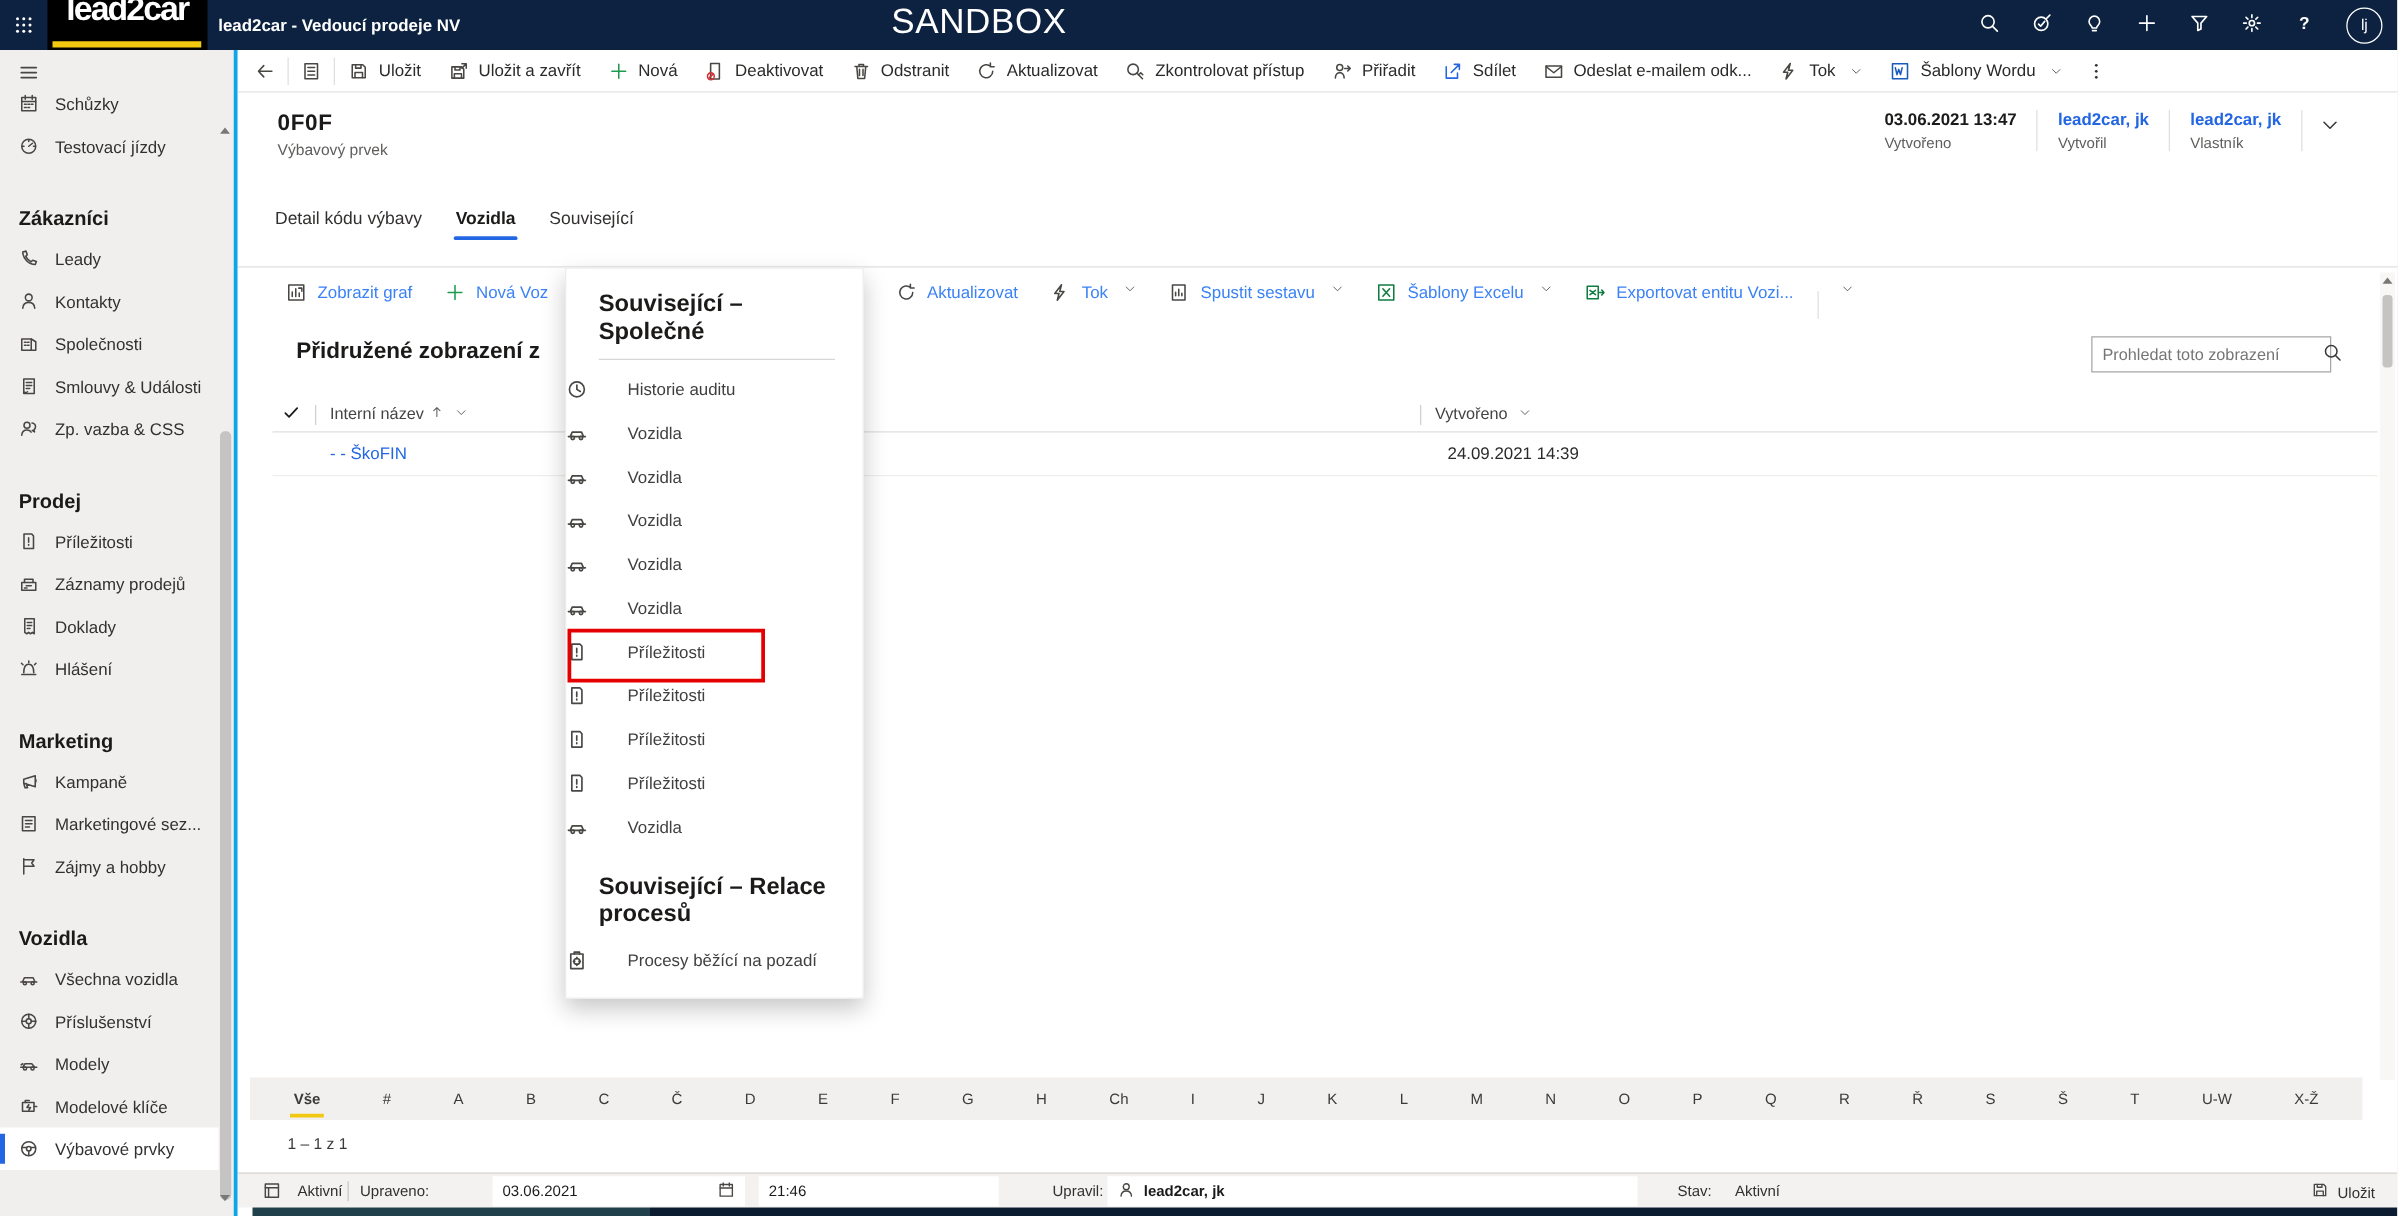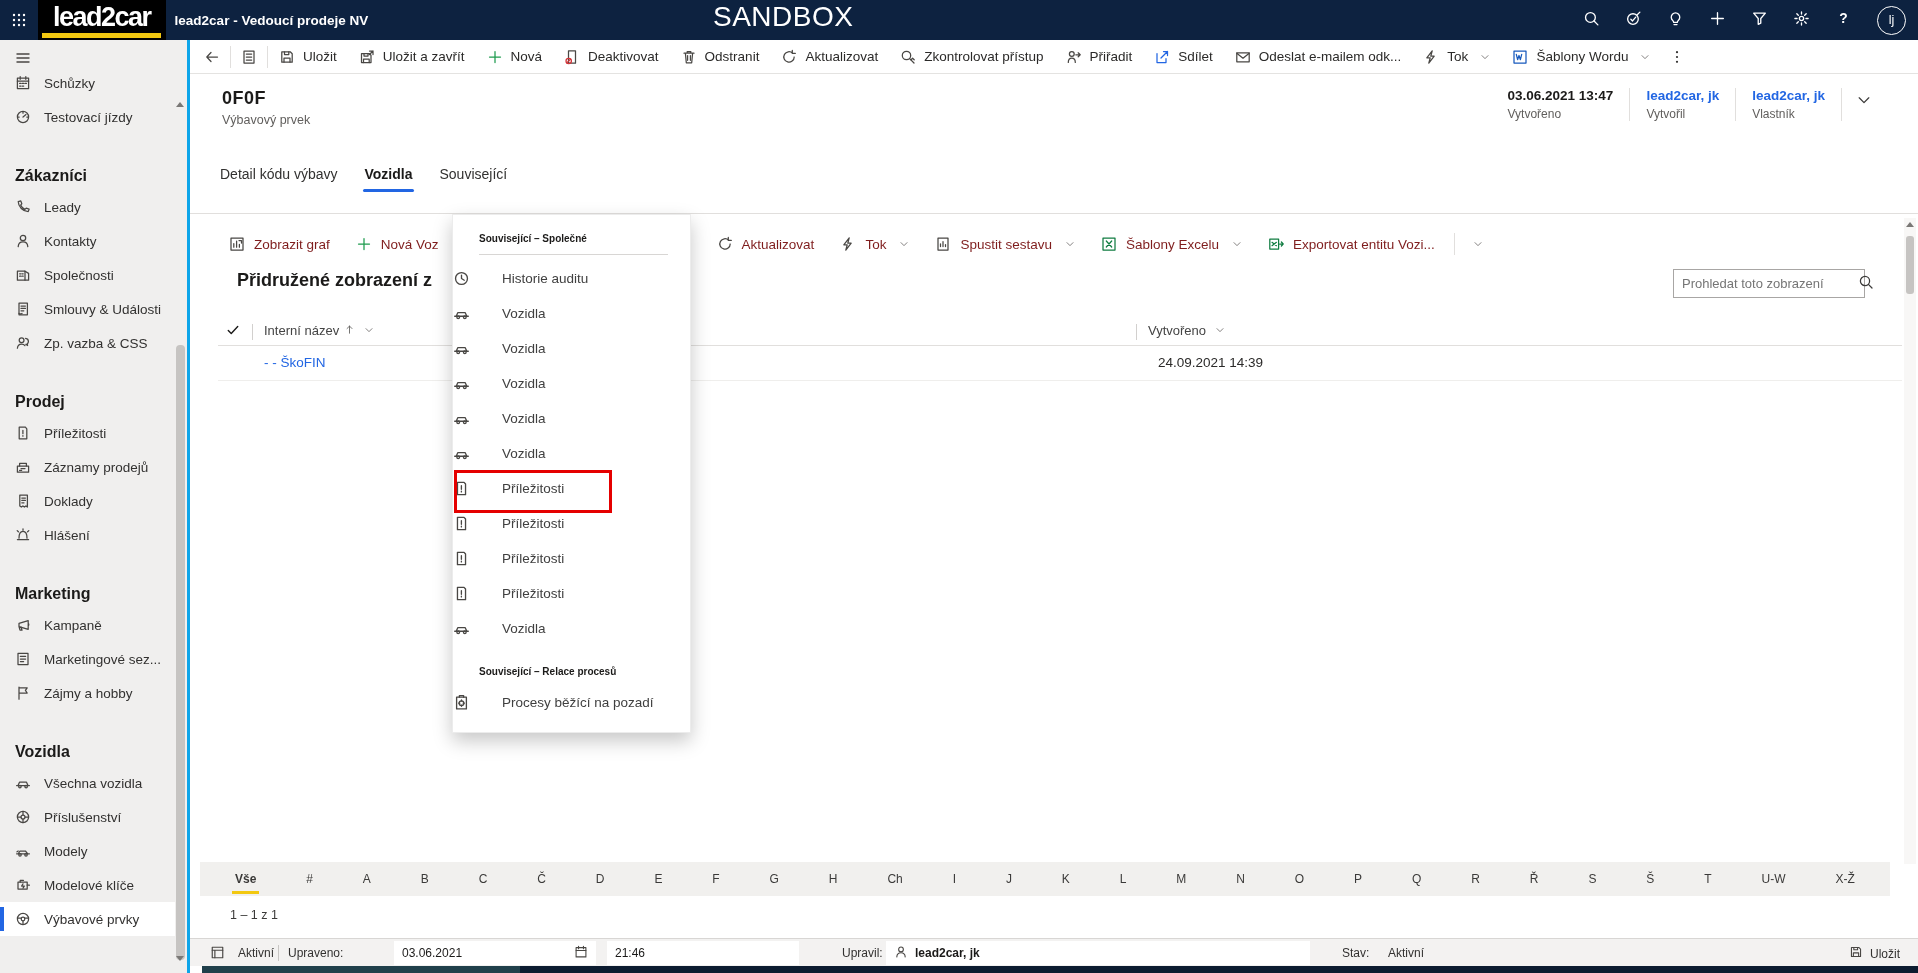--- a/index.html
+++ b/index.html
@@ -9,21 +9,21 @@
   
   .ic{width:16px;height:16px;fill:none;stroke:#494744;stroke-width:1.25;stroke-linecap:round;stroke-linejoin:round;flex:none}
   .ic-white{stroke:#fff}
   .chev{width:10px;height:10px;stroke:#605e5c;margin-left:4px}
   .tri{width:0;height:0;border-left:4px solid transparent;border-right:4px solid transparent}
   .tri.up{border-bottom:5px solid #7a7876}.tri.down{border-top:5px solid #7a7876}
 
   
   .topbar{position:absolute;left:0;top:0;width:100%;height:40px;background:#0d2240;display:flex;align-items:center;color:#fff;z-index:50}
   .waffle{width:38px;height:40px;display:flex;align-items:center;justify-content:center}
-  .logo{height:40px;background:#000;padding:0 15px;position:relative;display:flex;align-items:center}
+  .logo{height:40px;background:#000;padding:0 15px;position:relative;display:flex;align-items:flex-start}
   .logo-text{font-size:27px;font-weight:bold;letter-spacing:-1.5px;line-height:1;margin-top:-6px}
   .logo-bar{position:absolute;left:4px;right:5px;bottom:2px;height:5px;background:#f2c811}
   .app-sub{margin-left:9px;font-weight:bold;font-size:13.5px;white-space:nowrap}
   .sandbox{position:absolute;left:713px;top:1px;font-size:28px;font-weight:300;letter-spacing:.5px}
   .top-icons{position:absolute;right:12px;top:0;height:40px;display:flex;align-items:center;gap:25px}
   .top-icons .ic{width:17px;height:17px}
   .avatar{width:29px;height:29px;border:1.5px solid #fff;border-radius:50%;display:flex;align-items:center;justify-content:center;font-size:12.5px;color:#fff}
 
   
   .sidebar{position:absolute;left:0;top:40px;width:190px;bottom:0;background:#f0efee;border-right:3px solid #0ea5e9;z-index:5}
@@ -57,21 +57,21 @@
 
   
   .tabs{position:absolute;left:30px;top:122px;display:flex;gap:27px;height:32px;font-size:14px}
   .tab{display:flex;align-items:flex-start;padding-top:4px;position:relative;color:#323130;cursor:pointer}
   .tab.active{font-weight:bold;color:#1b1a19}
   .tab.active::after{content:"";position:absolute;left:-2px;right:-2px;bottom:2px;height:3px;background:#2266e3;border-radius:2px}
   .tabs-border{position:absolute;left:0;right:0;top:173px;height:1px;background:#e1dfdd}
 
   
   .grid-toolbar{position:absolute;left:26px;top:186px;height:36px;display:flex;align-items:center;white-space:nowrap}
-  .gt{display:flex;align-items:center;gap:9px;padding:0 13px;height:36px;cursor:pointer;color:#7f1d1d}
+  .gt{display:flex;gap:9px;padding:0 13px;height:36px;cursor:pointer;color:#3b82f6}
   .gt-gap{margin-left:252px}
   .gt-sep{width:1px;height:22px;background:#e1dfdd;margin:0 6px}
 
   .grid-title{position:absolute;left:47px;top:230px;font-size:18px;font-weight:bold;color:#1b1a19}
   .search-box{position:absolute;left:1483px;top:229px;width:192px;height:29px;border:1px solid #a8a6a4;display:flex;align-items:center;padding:0 8px;background:#fff}
   .search-box input{border:none;outline:none;flex:1;font-size:13px;color:#605e5c;font-family:"Liberation Sans",sans-serif;background:transparent}
   .search-box .ic{stroke:#3b3a39}
 
   
   .thead{position:absolute;left:28px;right:16px;top:278px;height:28px;border-bottom:1px solid #e1dfdd;color:#444;font-size:13px}
@@ -80,21 +80,21 @@
   .th-name{position:absolute;left:46px;top:5px;display:flex;align-items:center;gap:5px}
   .th-sep2{position:absolute;left:918px;top:6px;width:1px;height:16px;background:#d2d0ce}
   .th-created{position:absolute;left:930px;top:5px;display:flex;align-items:center;gap:5px}
   .sort{width:11px;height:11px;stroke:#605e5c}
   .trow{position:absolute;left:28px;right:16px;top:306px;height:35px;border-bottom:1px solid #efeeec;font-size:13.5px}
   .td-name{position:absolute;left:46px;top:9px;color:#2266e3;cursor:pointer}
   .td-created{position:absolute;left:940px;top:9px;color:#2b2a29}
 
   
   .menu{position:absolute;left:262px;top:174px;width:239px;background:#fff;border:1px solid #ececec;box-shadow:0 8px 18px rgba(0,0,0,.22);z-index:40;padding:8px 0 12px 0}
-  .menu-head{padding:10px 12px 8px 26px;font-weight:bold;font-size:10px;color:#1b1a19}
+  .menu-head{padding:10px 12px 8px 26px;font-weight:bold;font-size:19px;color:#1b1a19}
   .menu-div{height:1px;background:#d8d6d4;margin:2px 22px 6px 26px}
   .menu-item{height:35px;display:flex;align-items:center;gap:32px;cursor:pointer;position:relative;color:#404040}
   .menu-item .ic{width:17px;height:17px}
   .menu-item.hl::after{content:"";position:absolute;left:1px;top:-1px;width:152px;height:37px;border:3px solid #e50000}
   .menu-head.second{margin-top:10px}
 
   
   .jumpbar{position:absolute;left:10px;right:28px;top:822px;height:34px;background:#f1f0ee;display:flex;align-items:center;justify-content:space-between;padding:0 32px;font-size:12px;color:#3b3a39}
   .jl{cursor:pointer;position:relative;padding:2px 3px}
   .jl.active{font-weight:bold}

